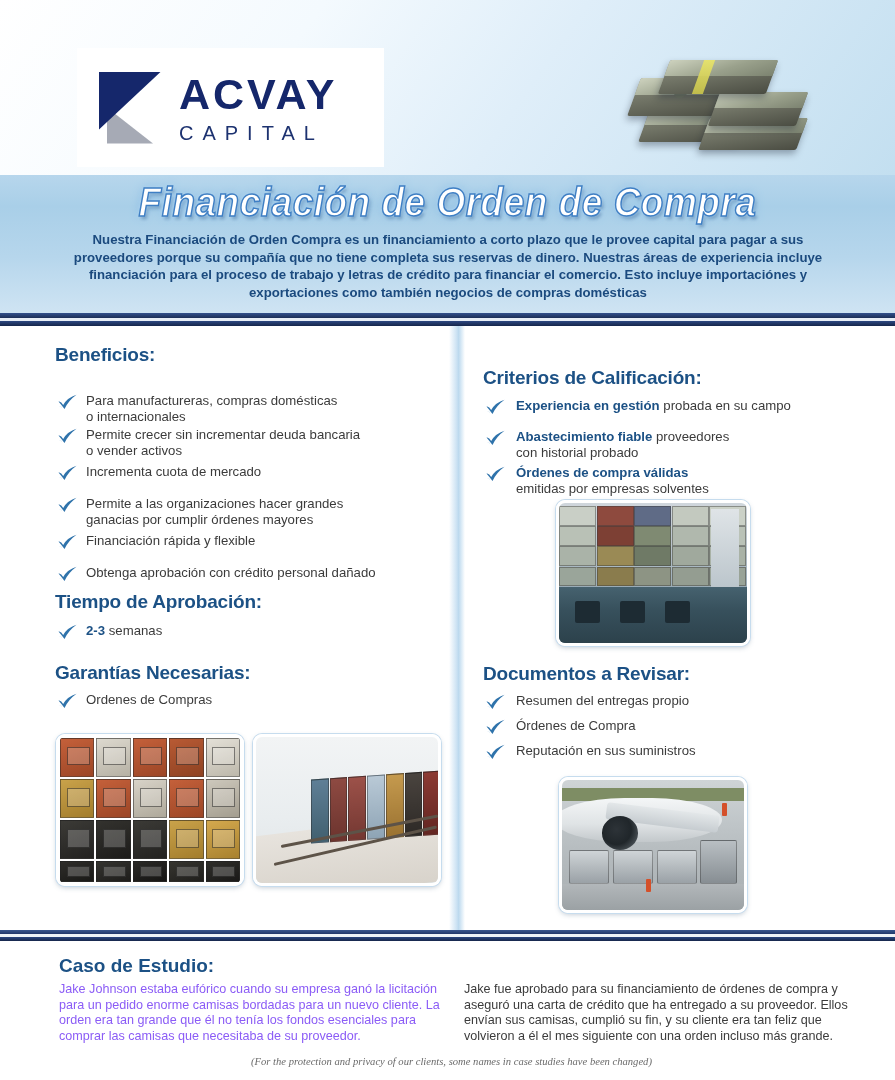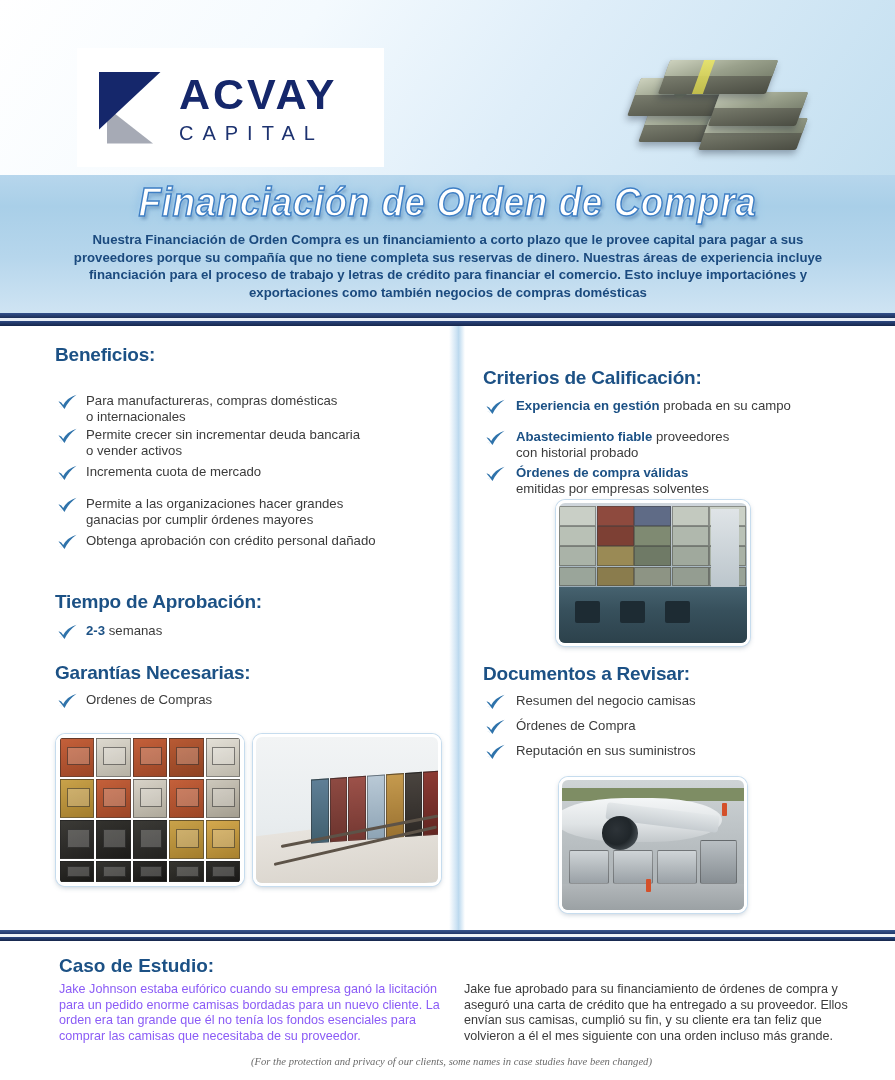--- a/index.html
+++ b/index.html
@@ -327,20 +327,29 @@
         <li class="check-item" style="height:37px;">
           <span class="tick">
             <svg width="21" height="16" viewBox="0 0 21 16">
                 <path d="M1.5 7.5 Q4 6.8 6.2 11 Q10.5 3.5 19.5 0.8 Q11.5 6.5 7.5 15 Q4.5 11 1.5 7.5 Z" fill="#2f73ab"></path>
                 <path d="M2 12.5 Q4 12 5.5 13.6 Q4 13 2 12.5 Z" fill="#bcd9ee"></path>
               </svg>
           </span>
           <span style="white-space:pre-line;">Permite a las organizaciones hacer grandes
 ganacias por cumplir órdenes mayores</span>
         </li>
+        <li class="check-item" style="height:32px;">
+          <span class="tick">
+            <svg width="21" height="16" viewBox="0 0 21 16">
+                <path d="M1.5 7.5 Q4 6.8 6.2 11 Q10.5 3.5 19.5 0.8 Q11.5 6.5 7.5 15 Q4.5 11 1.5 7.5 Z" fill="#2f73ab"></path>
+                <path d="M2 12.5 Q4 12 5.5 13.6 Q4 13 2 12.5 Z" fill="#bcd9ee"></path>
+              </svg>
+          </span>
+          <span style="white-space:pre-line;">Financiación rápida y flexible</span>
+        </li>
         <li class="check-item">
           <span class="tick">
             <svg width="21" height="16" viewBox="0 0 21 16">
                 <path d="M1.5 7.5 Q4 6.8 6.2 11 Q10.5 3.5 19.5 0.8 Q11.5 6.5 7.5 15 Q4.5 11 1.5 7.5 Z" fill="#2f73ab"></path>
                 <path d="M2 12.5 Q4 12 5.5 13.6 Q4 13 2 12.5 Z" fill="#bcd9ee"></path>
               </svg>
           </span>
           <span style="white-space:pre-line;">Obtenga aprobación con crédito personal dañado</span>
         </li>
       </ul>
@@ -498,21 +507,21 @@
       <div class="sec-head" style="position:absolute;left:18px;top:337px;">Documentos a Revisar:</div>
 
       <ul class="check-list" style="position:absolute;left:18px;top:367px;width:400px;">
         <li class="check-item" style="height:25px;padding-left:33px;">
           <span class="tick">
             <svg width="21" height="16" viewBox="0 0 21 16">
                 <path d="M1.5 7.5 Q4 6.8 6.2 11 Q10.5 3.5 19.5 0.8 Q11.5 6.5 7.5 15 Q4.5 11 1.5 7.5 Z" fill="#2f73ab"></path>
                 <path d="M2 12.5 Q4 12 5.5 13.6 Q4 13 2 12.5 Z" fill="#bcd9ee"></path>
               </svg>
           </span>
-          <span>Resumen del negocio camisas</span>
+          <span>Resumen del entregas propio</span>
         </li>
         <li class="check-item" style="height:25px;padding-left:33px;">
           <span class="tick">
             <svg width="21" height="16" viewBox="0 0 21 16">
                 <path d="M1.5 7.5 Q4 6.8 6.2 11 Q10.5 3.5 19.5 0.8 Q11.5 6.5 7.5 15 Q4.5 11 1.5 7.5 Z" fill="#2f73ab"></path>
                 <path d="M2 12.5 Q4 12 5.5 13.6 Q4 13 2 12.5 Z" fill="#bcd9ee"></path>
               </svg>
           </span>
           <span>Órdenes de Compra</span>
         </li>

